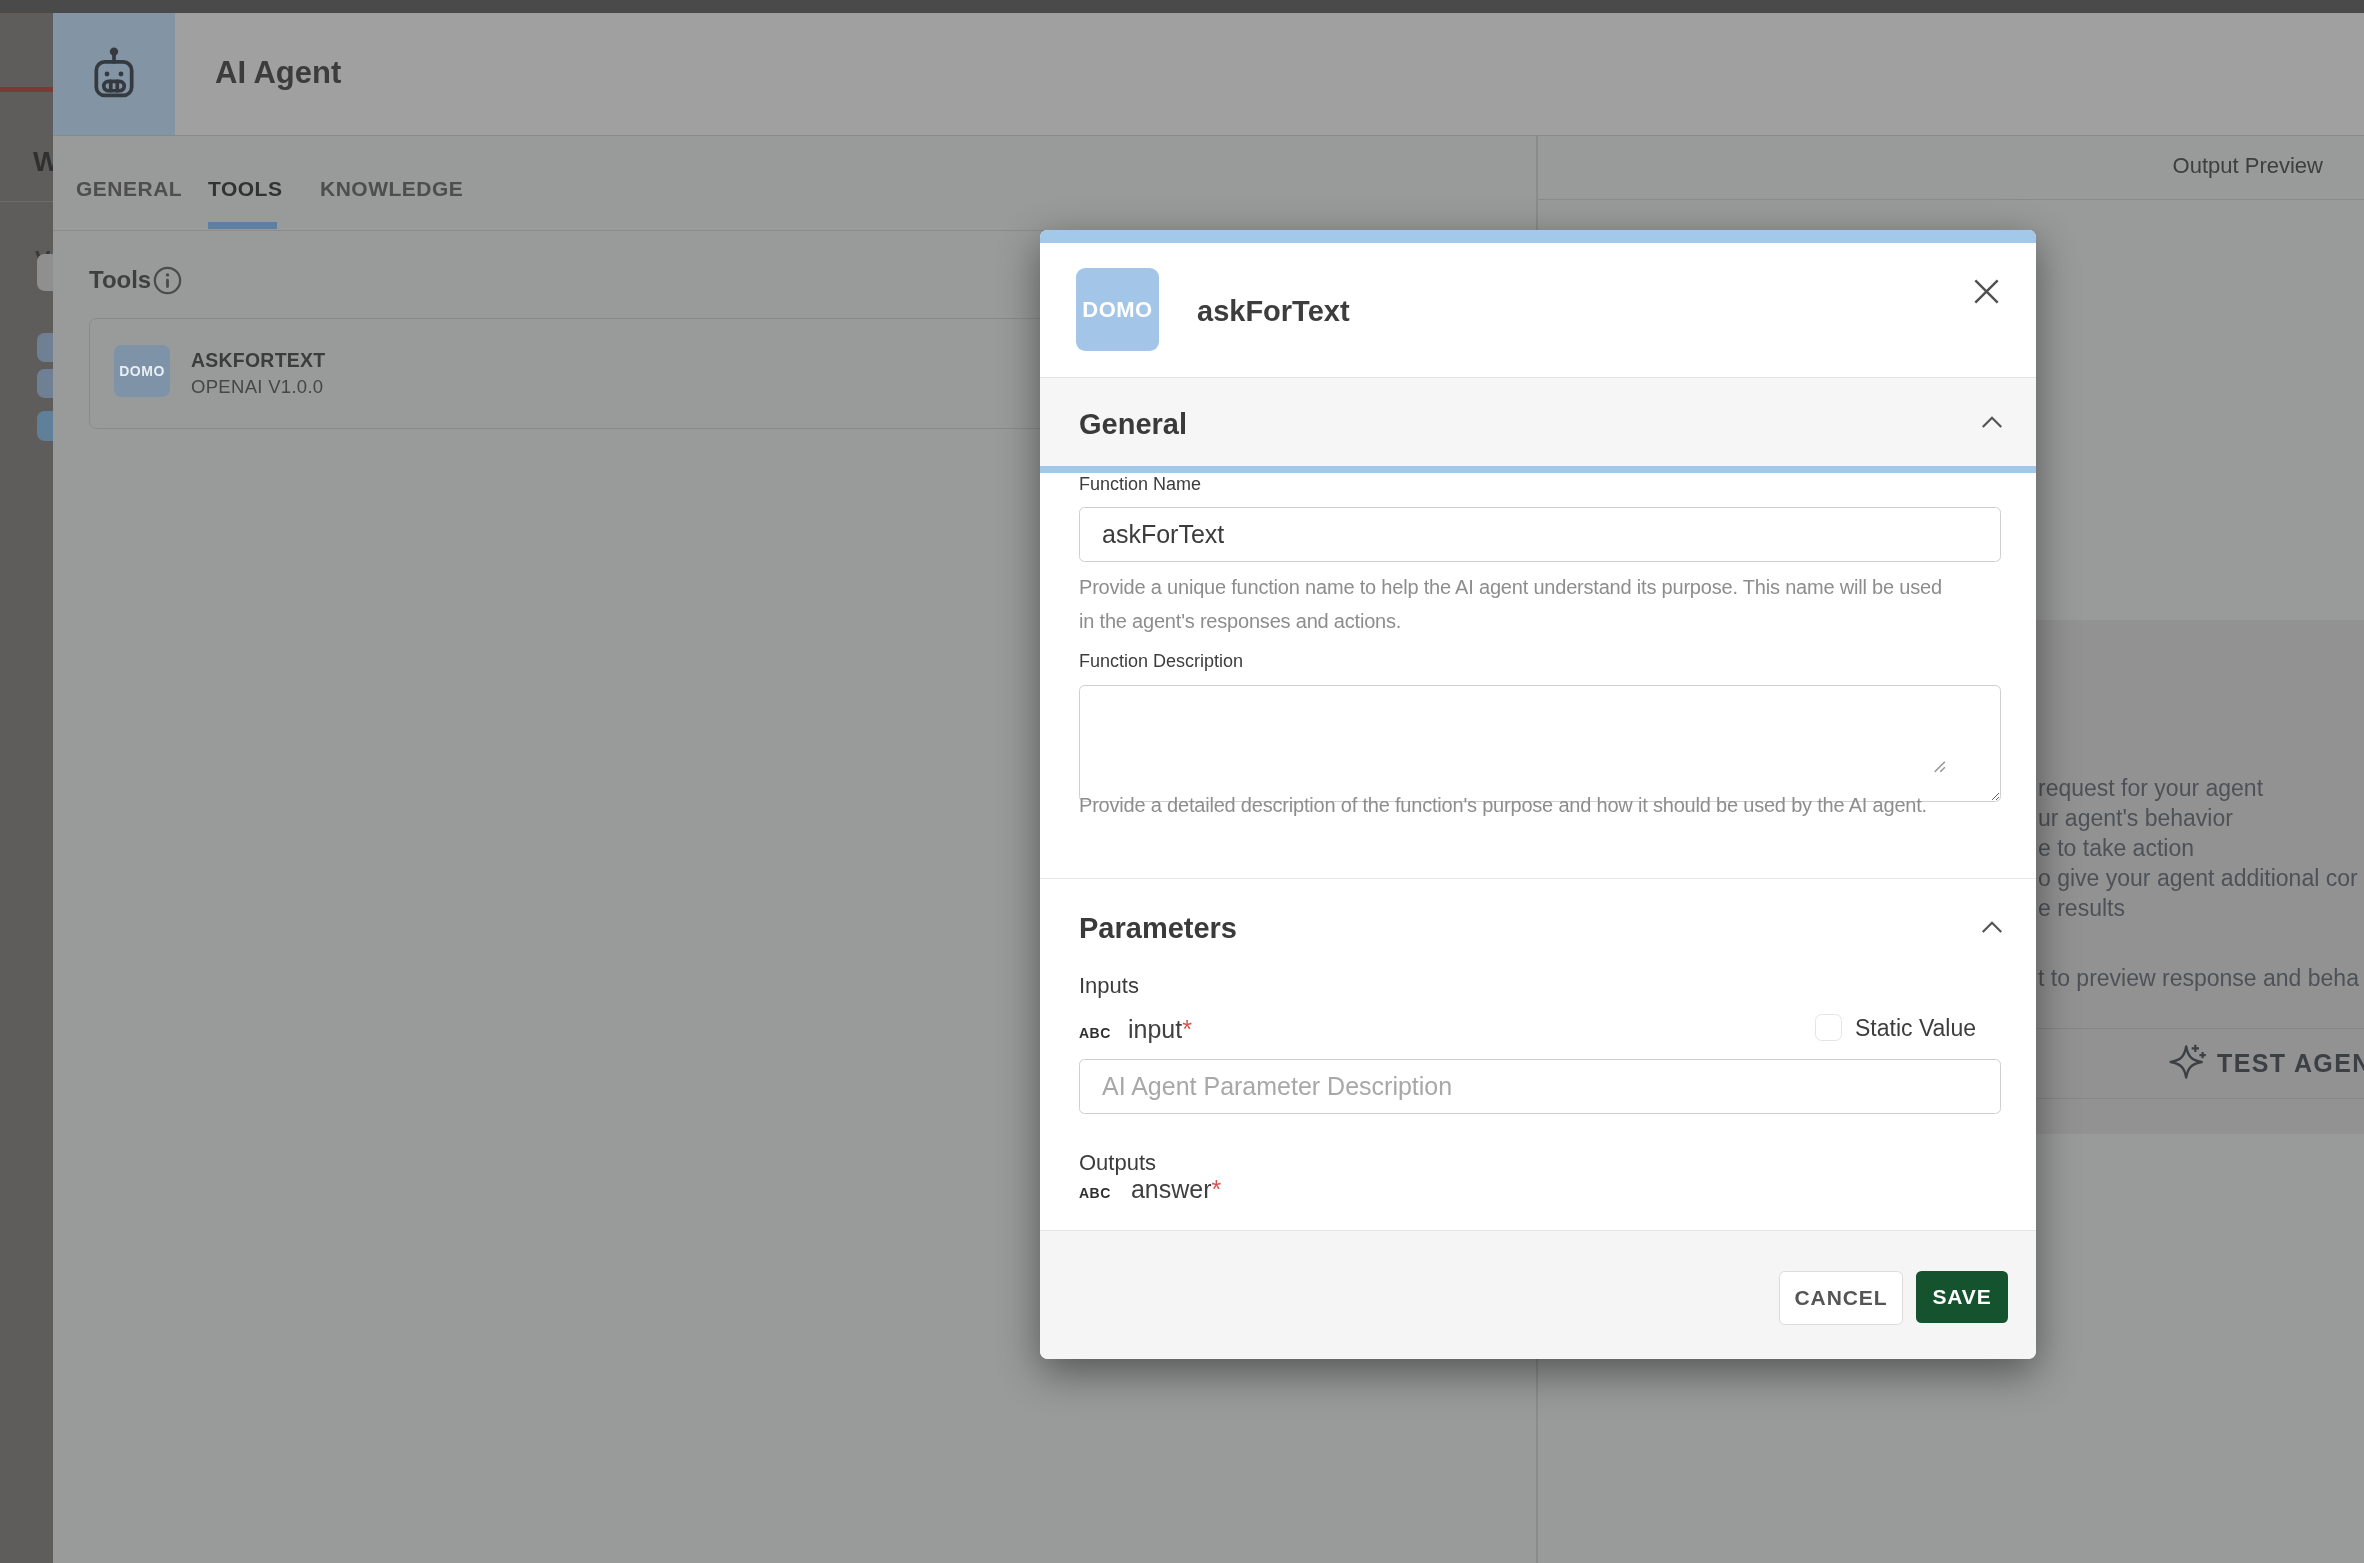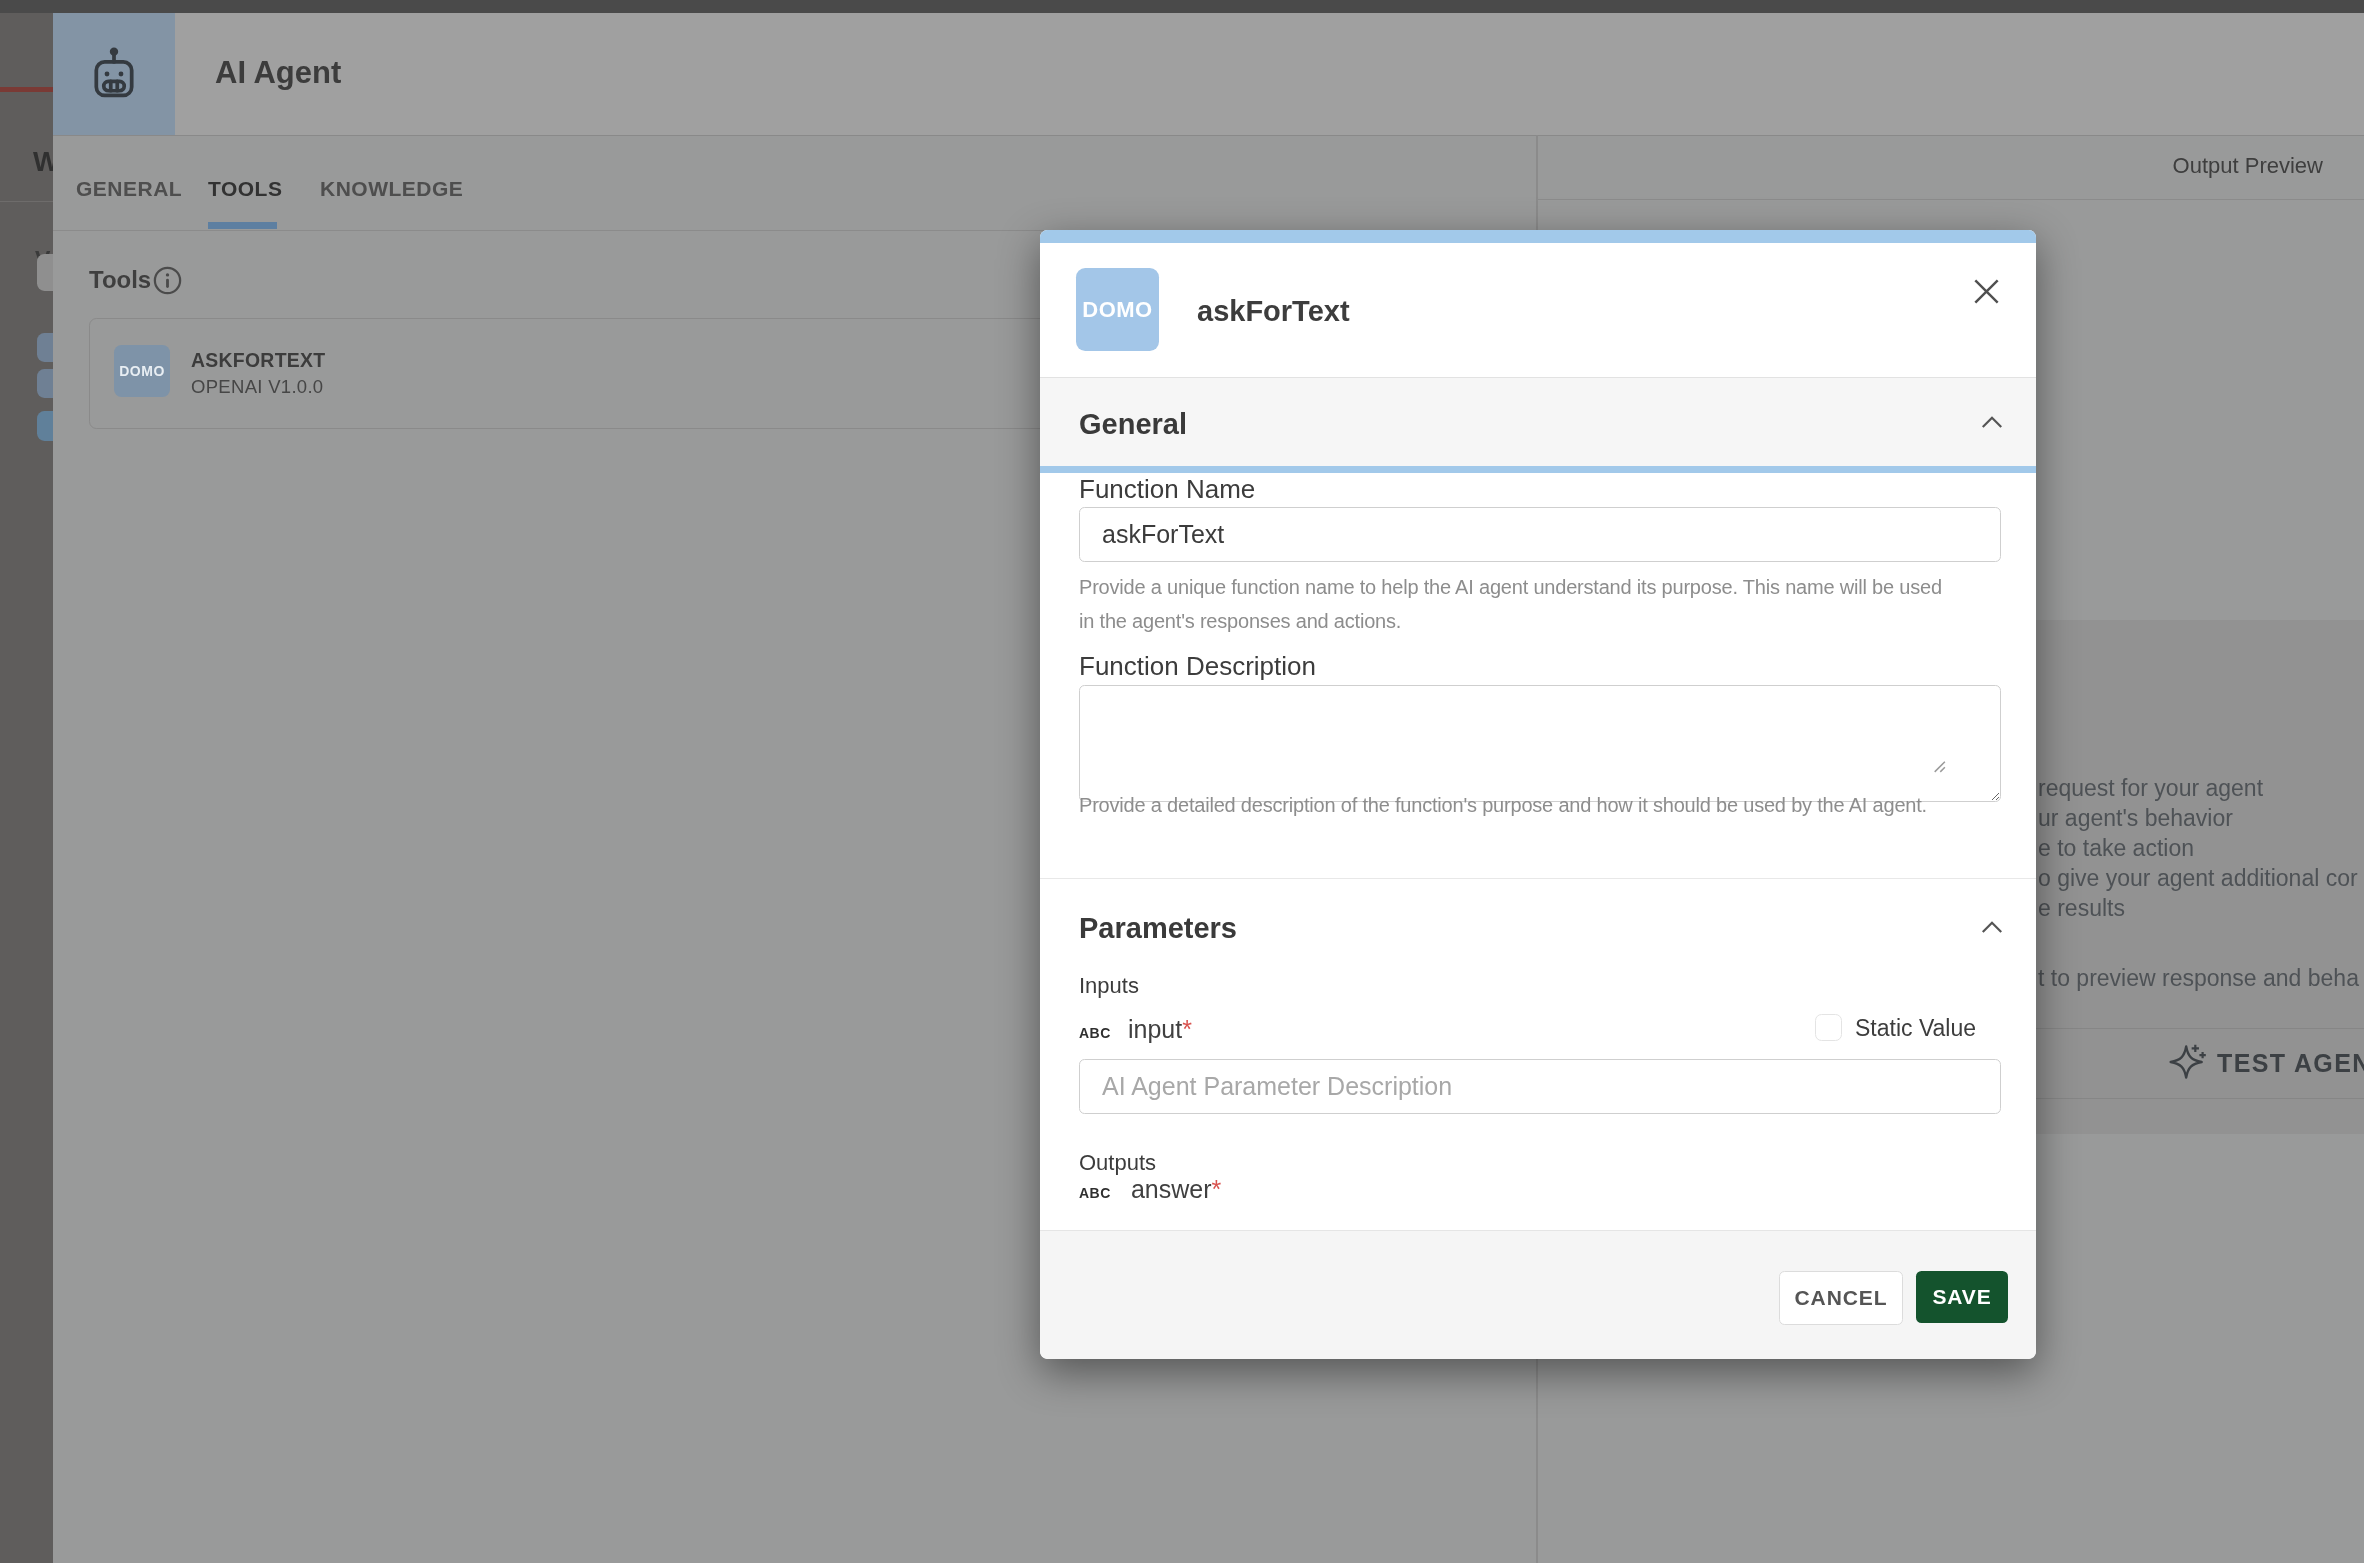--- a/index.html
+++ b/index.html
@@ -47,21 +47,21 @@
   .modal-logo{left:36px;top:38px;width:83px;height:83px;background:#A3C6E8;border-radius:9.2px;
               display:flex;align-items:center;justify-content:center;
               color:#fff;font-size:22px;font-weight:700;letter-spacing:0.5px;}
   .modal-title{left:157px;top:65px;font-size:29px;font-weight:600;color:#3d3d3d;}
   .modal-close{left:926px;top:41px;width:41px;height:41px;cursor:pointer;}
   .modal-hdr-divider{left:0;top:147px;width:996px;height:0.9px;background:#e2e2e2;}
   .section-general{left:0;top:148px;width:996px;height:89px;background:#f6f6f6;}
   .section-label{left:39px;top:30px;font-size:29px;font-weight:700;color:#3a3a3a;}
   .caret{left:940px;top:37px;width:24px;height:14.8px;}
   .blue-divider{left:0;top:236px;width:996px;height:6.5px;background:#A2C9EA;}
-  .field-label{left:39px;font-size:26px;color:#3c3c3c;}
+  .field-label{left:39px;font-size:18px;color:#3c3c3c;}
   .text-input{left:39px;width:876px;height:53px;border:0.9px solid #cfcfcf;border-radius:5.5px;
               padding:0 22px;font-size:25px;color:#3b3b3b;background:#fff;outline:none;
               font-family:"Liberation Sans","DejaVu Sans",sans-serif;}
   .text-input::placeholder{color:#a8a8a8;}
   .helper{left:39px;font-size:20px;line-height:34px;letter-spacing:-0.2px;color:#8d8d8d;}
   .desc-area{left:39px;top:455px;width:876px;height:93px;border:0.9px solid #cfcfcf;border-radius:5.5px;
              resize:vertical;font-size:25px;padding:11px 22px;color:#3b3b3b;
              font-family:"Liberation Sans","DejaVu Sans",sans-serif;outline:none;}
   .param-divider{left:0;top:648px;width:996px;height:0.9px;background:#e8e8e8;}
   .section-parameters-label{left:39px;top:682px;font-size:29px;font-weight:700;color:#3a3a3a;}

